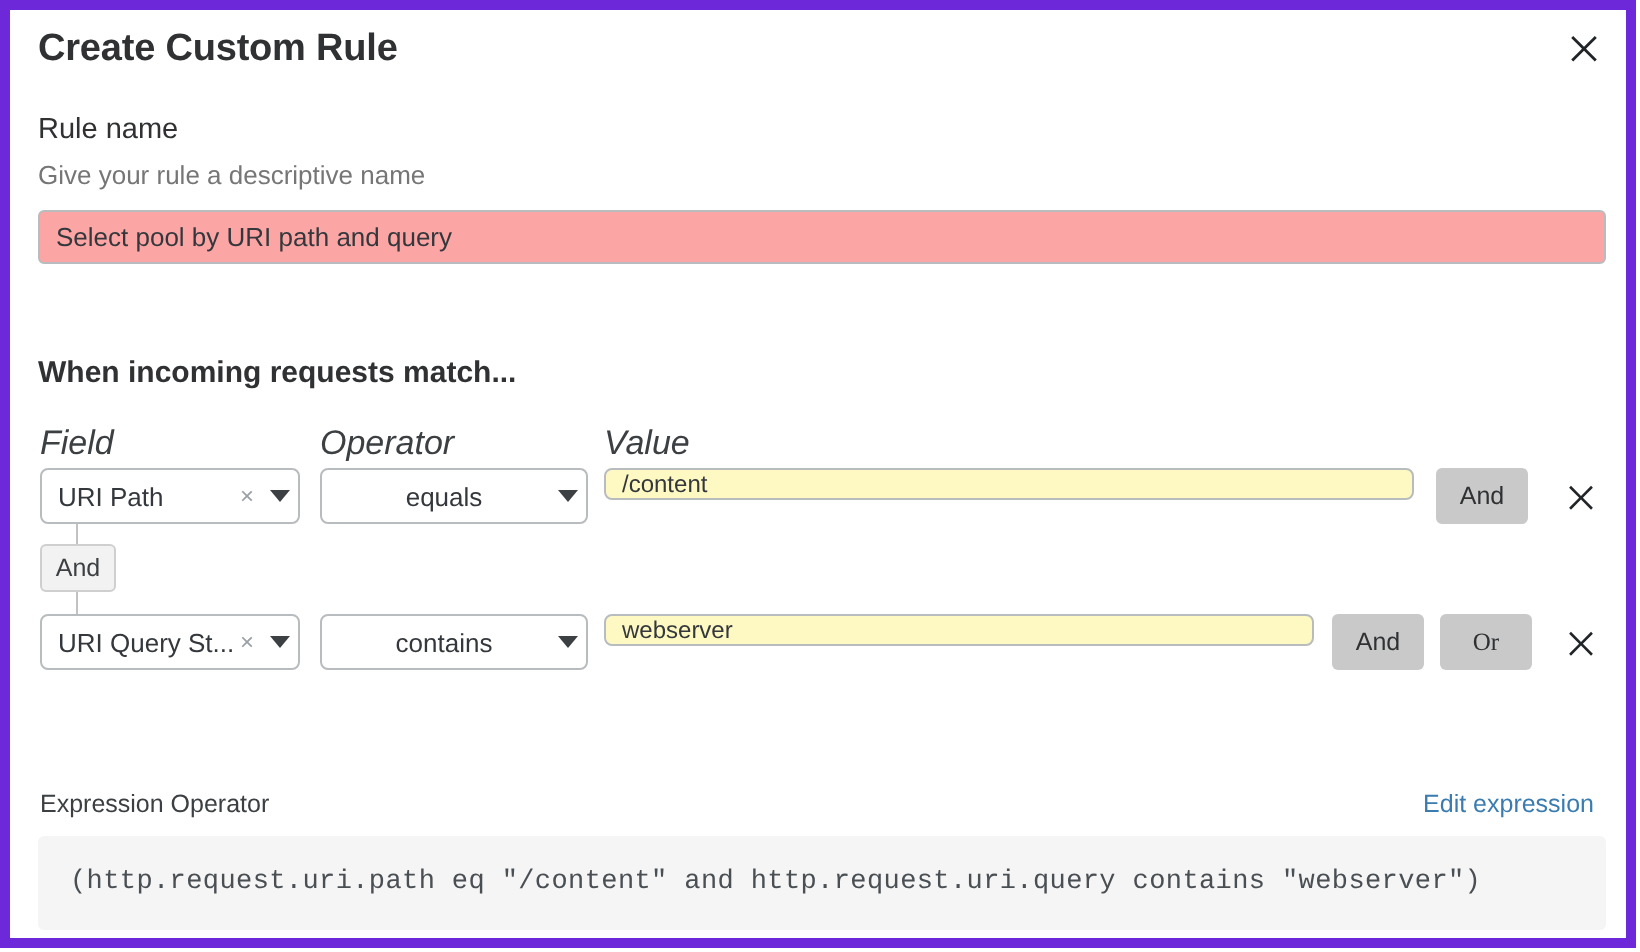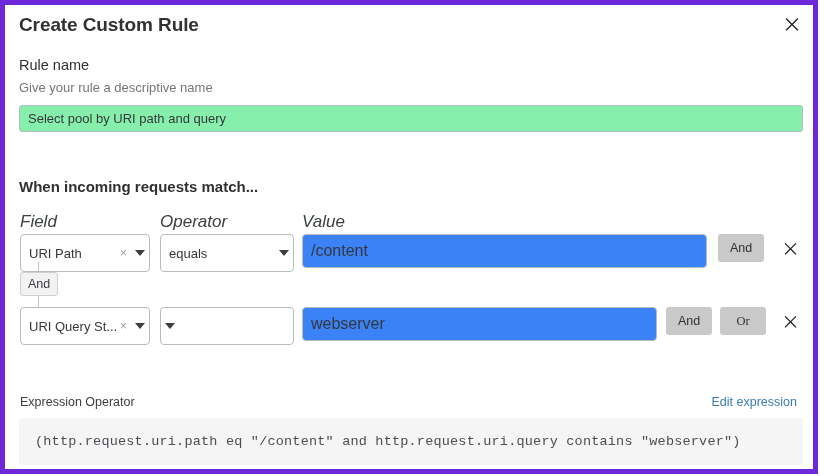--- a/index.html
+++ b/index.html
@@ -65,21 +65,21 @@
   }
   .rule-name-input {
     position: absolute;
     left: 14px;
     top: 100px;
     width: 784px;
     height: 27px;
     box-sizing: border-box;
     border: 1px solid #b9bcbe;
     border-radius: 3px;
-    background: #86efac;
+    background: #fca5a5;
     font-family: "Liberation Sans", sans-serif;
     font-size: 13px;
     color: #34383c;
     padding: 0 8px;
     outline: none;
   }
 
   
   .match-heading {
     position: absolute;
@@ -102,32 +102,32 @@
   .col-head-operator { left: 155px; text-align: center; }
   .col-head-value    { left: 297px; }
 
   
   .cond-row { position: absolute; left: 0; height: 28px; }
   .row-1 { top: 229px; }
   .row-2 { top: 302px; }
 
   .select-box {
     position: absolute;
-    height: 38px;
+    height: 28px;
     box-sizing: border-box;
     border: 1px solid #b9bcbe;
     border-radius: 4px;
     background: #fff;
     display: flex;
     align-items: center;
     cursor: pointer;
     user-select: none;
   }
   .select-field    { left: 15px;  width: 130px; }
-  .select-operator { left: 155px; width: 134px; }
+  .select-operator { left: 155px; width: 134px; text-align: center; }
 
   .select-text {
     flex: 1 1 auto;
     font-size: 13px;
     color: #34383c;
     padding-left: 8px;
     white-space: nowrap;
     overflow: hidden;
   }
   .select-clear {
@@ -148,27 +148,27 @@
   .caret-tri {
     width: 0; height: 0;
     border-left: 5px solid transparent;
     border-right: 5px solid transparent;
     border-top: 6px solid #3c4043;
   }
 
   .value-input {
     position: absolute;
     left: 297px;
-    height: 34px;
+    height: 16px;
     box-sizing: border-box;
     border: 1px solid #b9bcbe;
     border-radius: 4px;
-    background: #3b82f6;
+    background: #fef9c3;
     font-family: "Liberation Sans", sans-serif;
-    font-size: 16px;
+    font-size: 12px;
     color: #34383c;
     padding: 0 8px;
     outline: none;
   }
   .value-input-1 { width: 405px; }
   .value-input-2 { width: 355px; }
 
   .logic-btn {
     position: absolute;
     height: 28px;
@@ -324,20 +324,21 @@
   <div class="cond-row row-2">
     <div class="select-box select-field">
       <span class="select-text">URI Query St...</span>
       <span class="select-clear">×</span>
       <span class="select-caret">
           <span class="caret-tri"></span>
         </span>
     </div>
 
     <div class="select-box select-operator">
+      <span class="select-text">contains</span>
       <span class="select-caret">
           <span class="caret-tri"></span>
         </span>
     </div>
 
     <input class="value-input value-input-2" type="text" value="webserver" style="">
 
     <button class="logic-btn btn-and-2">And</button>
     <button class="logic-btn btn-or-2">Or</button>
 

